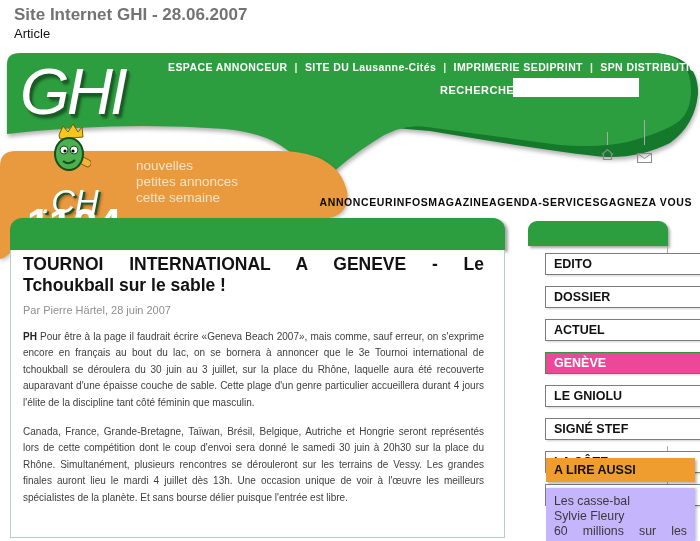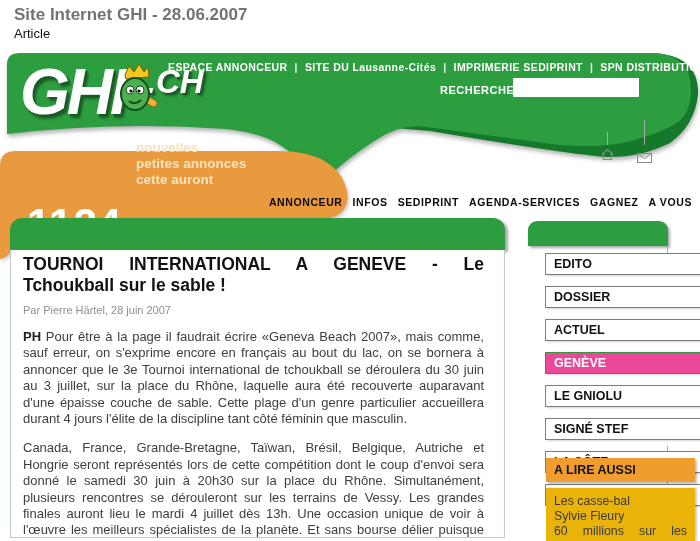--- a/index.html
+++ b/index.html
@@ -16,63 +16,63 @@
 
   .top-links{left:168px;top:61px;width:416px;display:flex;align-items:center;
              font-size:10.5px;font-weight:bold;color:#fff;letter-spacing:.4px;white-space:nowrap;}
   .top-links .lnk{cursor:pointer;}
   .top-links .div{margin:0 7px;color:#eaf6ea;}
 
   .search-label{left:440px;top:84px;font-size:11px;font-weight:bold;color:#fff;letter-spacing:.5px;}
   .search-input{left:513px;top:78px;width:126px;height:19px;border:0;background:#fff;
                 font-size:12px;padding:0 4px;box-sizing:border-box;}
 
-  .logo{left:20px;top:62px;display:flex;align-items:flex-start;color:#fff;font-style:italic;font-weight:bold;}
+  .logo{left:20px;top:62px;display:flex;align-items:center;color:#fff;font-style:italic;font-weight:normal;flex-direction:column;}
   .logo-ghi{font-size:64px;line-height:60px;letter-spacing:-3px;
             text-shadow:2px 2px 0 #1c5a27,3px 4px 3px rgba(0,0,0,.45);}
   .logo-tld{font-size:33px;line-height:40px;margin:0 0 4px -4px;
             text-shadow:2px 2px 0 #1c5a27,3px 3px 3px rgba(0,0,0,.45);}
   .mascot{margin:0 -6px -2px -14px;position:relative;z-index:3;}
 
   .counter-num{left:27px;top:156px;font-size:42px;line-height:44px;font-weight:bold;color:#fff;letter-spacing:1px;margin-top:46px;}
-  .counter-cap{left:136px;top:140px;font-size:13.5px;line-height:16px;font-weight:bold;color:#f8e3bd;}
+  .counter-cap{left:136px;top:158px;font-size:13.5px;line-height:16px;font-weight:normal;color:#f8e3bd;}
 
   .mini-icon{color:#858585;}
   .icon-line{width:1px;background:#aaa;}
 
-  .nav-links{left:150px;top:196px;width:542px;display:flex;justify-content:flex-end;gap:10px;
+  .nav-links{left:150px;top:196px;width:542px;display:flex;justify-content:flex-end;gap:0;
              font-size:10.5px;font-weight:bold;color:#0a0a0a;letter-spacing:.6px;white-space:nowrap;}
   .nav-links .lnk{cursor:pointer;}
 
   
   .article-cap{left:10px;top:218px;width:495px;height:32px;background:#2d9e3f;
                border-radius:12px 12px 0 0;box-shadow:3px 2px 3px rgba(0,0,0,.35);}
   .sidebar-cap{left:528px;top:221px;width:140px;height:25px;background:#2d9e3f;
                border-radius:9px 9px 0 0;box-shadow:2px 2px 3px rgba(0,0,0,.35);}
   .article-box{left:10px;top:250px;width:495px;height:288px;background:#fff;
                border:1px solid #b9cfc3;border-top:none;box-sizing:border-box;
                padding:4px 20px 0 12px;}
   .headline{font-size:17.5px;line-height:21px;font-weight:bold;color:#121212;}
   .headline .l1{text-align:justify;text-align-last:justify;}
   .byline{margin-top:8px;font-size:11px;color:#8f8f8f;}
-  .article-box p{margin:0;margin-top:13px;font-size:13px;line-height:16.4px;color:#3e3e3e;text-align:justify;}
+  .article-box p{margin:0;margin-top:13px;font-size:10px;line-height:16.4px;color:#3e3e3e;text-align:justify;}
   .article-box b{color:#222;}
 
   
   .vline{width:1px;background:#9fb0a5;}
   .menu{left:545px;top:253px;width:172px;}
   .menu-item{box-sizing:border-box;border:1px solid #7d7d7d;background:#fff;margin-top:11px;
              padding:3px 0 2px 8px;font-size:12.5px;font-weight:bold;color:#111;
              line-height:15px;cursor:pointer;box-shadow:2px 1px 2px rgba(0,0,0,.18);}
   .menu-item:first-child{margin-top:0;}
   .menu-item.active{background:#ec4899;color:#fff;border-color:#35953f;}
   .alire{left:546px;top:458px;width:149px;height:24px;background:#f09d2f;box-sizing:border-box;
          padding:5px 0 0 8px;font-size:12.5px;font-weight:bold;color:#111;
          box-shadow:2px 2px 2px rgba(0,0,0,.25);}
-  .panel{left:546px;top:488px;width:149px;height:53px;background:#eab308;box-sizing:border-box;
+  .panel{left:546px;top:488px;width:149px;height:53px;background:#c4b5fd;box-sizing:border-box;
          padding:6px 8px 0 8px;font-size:12.3px;line-height:15px;color:#3a3a3a;
          box-shadow:2px 0 2px rgba(0,0,0,.2);}
   .panel .plink{display:block;cursor:pointer;}
   .panel .plink.just{text-align:justify;}
 </style>
 </head>
 <body>
 
 <div class="abs win-title">Site Internet GHI - 28.06.2007</div>
 <div class="abs win-sub">Article</div>
@@ -114,41 +114,41 @@
       <path d="M18 39 Q24 44 30 38" stroke="#14501c" fill="none" stroke-width="2"></path>
     </svg>
   </span>
   <span class="logo-tld">.CH</span>
 </div>
 
 <div class="abs counter-num">1124</div>
 <div class="abs counter-cap">
   <div>nouvelles</div>
   <div>petites annonces</div>
-  <div>cette auront</div>
+  <div>cette semaine</div>
 </div>
 
 <div class="abs icon-line" style="left:607px;top:132px;height:13px;"></div>
 <div class="abs icon-line" style="left:644px;top:120px;height:25px;"></div>
 <span class="abs mini-icon" style="left:600px;top:147px;">
   <svg width="15" height="13" viewBox="0 0 15 13">
       <path d="M2 6.5 L7.5 1.5 L13 6.5 M3.5 5.5 V11.5 H11.5 V5.5" stroke="#8a8a8a" stroke-width="1.2" fill="none"></path>
     </svg>
 </span>
 <span class="abs mini-icon" style="left:637px;top:149px;">
   <svg width="15" height="10" viewBox="0 0 15 10">
       <rect x="0.5" y="0.5" width="14" height="9" stroke="#8a8a8a" fill="none"></rect>
       <path d="M0.5 0.5 L7.5 5.5 L14.5 0.5" stroke="#8a8a8a" fill="none"></path>
     </svg>
 </span>
 
 <div class="abs nav-links">
   <span class="lnk">ANNONCEUR</span>
   <span class="lnk">INFOS</span>
-  <span class="lnk">SEDIPRINT</span>
+  <span class="lnk">MAGAZINE</span>
   <span class="lnk">AGENDA-SERVICES</span>
   <span class="lnk">GAGNEZ</span>
   <span class="lnk">A VOUS</span>
 </div>
 
 <div class="abs article-cap"></div>
 <div class="abs sidebar-cap"></div>
 
 <div class="abs article-box">
   <div class="headline">

